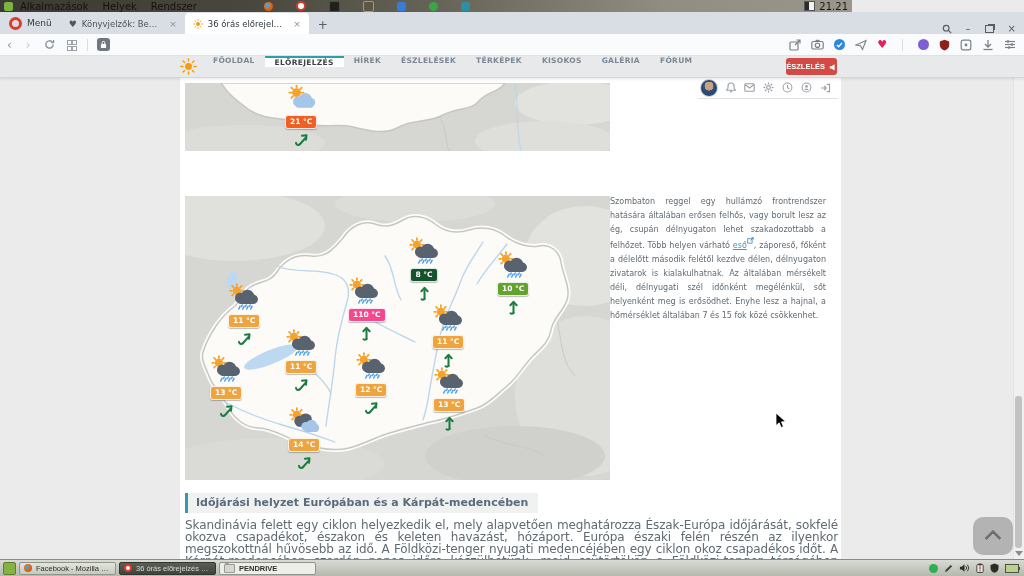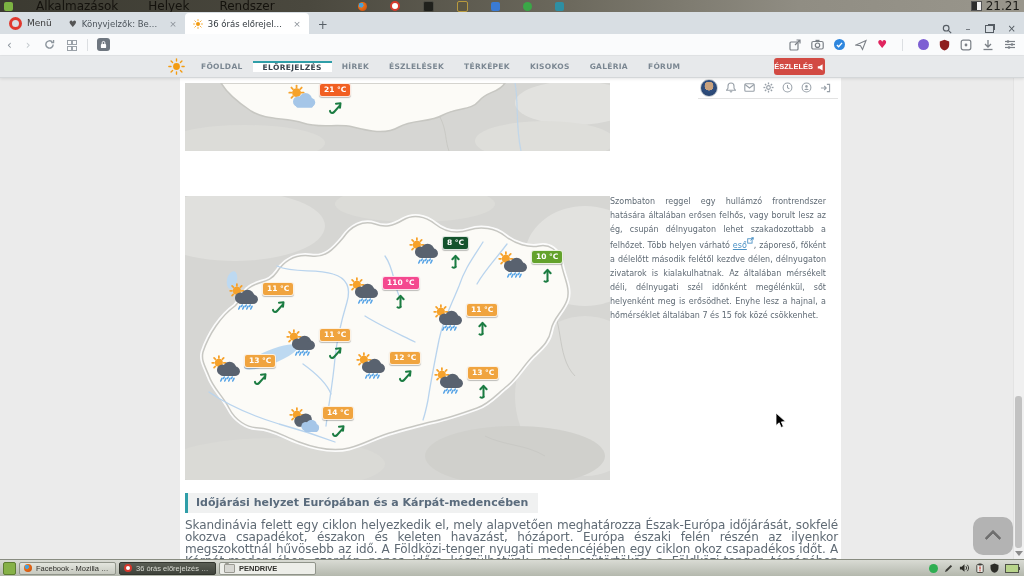--- a/index.html
+++ b/index.html
@@ -2,23 +2,23 @@
 <html style="--accent: #2f9ea8; --observe-red: #d24a43; --link-blue: #4a90c4; --arrow-green: #1b7c42; --badge-orange: #f0a43f; --badge-green: #63a22c; --badge-pink: #f4498f; --badge-red: #f15f22;"><head>
 <meta charset="utf-8">
 <style>
   html,body{margin:0;padding:0;}
   body{width:1024px;height:576px;overflow:hidden;position:relative;
        font-family:"DejaVu Sans","Liberation Sans",sans-serif;background:#ebebeb;}
   .abs{position:absolute;}
   svg{display:block;}
 
   
-  #top-panel{left:0;top:0;width:1024px;height:12px;display:flex;align-items:center;
+  #top-panel{left:0;top:0;width:852px;height:12px;display:flex;align-items:center;
     background:linear-gradient(90deg,#3b3a31,#4a483e 30%,#6b685c 55%,#908d83 78%,#99968c);
-    font-size:12px;color:#14120d;gap:16px;}
+    font-size:10px;color:#14120d;}
   .tp-label{padding:0 7px;white-space:nowrap;}
   .launchers{display:flex;gap:23px;margin-left:60px;align-items:center;}
   .li{width:9px;height:9px;border-radius:2px;display:inline-block;}
   .li-firefox{border-radius:50%;background:radial-gradient(circle at 35% 35%,#4aa0d8 0 28%,#e8701a 30%,#c2490c);}
   .li-opera{border-radius:50%;background:#fff;border:2px solid #d6382c;width:6px;height:6px;}
   .li-terminal{background:#20211c;border:1px solid #4c4c44;}
   .li-editor{background:#5c5744;border:1px solid #b89a3e;}
   .li-writer{background:#3a7bd5;}
   .li-utorrent{border-radius:50%;background:#3aa747;}
   .li-media{background:#2e8fa3;}
@@ -51,21 +51,21 @@
   .lock-badge{width:13px;height:13px;background:#6f7780;border-radius:3px;display:flex;align-items:center;justify-content:center;margin:0 8px 0 4px;}
   .url{font-size:12px;margin-top:40px;}
   .u-www{color:#9aa1a8;} .u-host{color:#2e3338;font-weight:bold;} .u-path{color:#9aa1a8;}
   .ext-icons{margin-left:auto;display:flex;align-items:center;gap:10px;padding-right:8px;}
   .dot-ic{width:11px;height:11px;border-radius:50%;}
   .heart-ic{color:#e0245e;font-size:11px;line-height:1;}
 
   
   #site-nav{left:0;top:56px;width:1024px;height:21px;background:#e7e9eb;border-bottom:1px solid #d4d7d9;
     box-shadow:0 1px 3px rgba(0,0,0,.10);z-index:3;}
-  .nav-inner{position:absolute;left:164px;width:661px;height:21px;display:flex;align-items:center;}
+  .nav-inner{position:absolute;left:176px;width:661px;height:21px;display:flex;align-items:flex-start;}
   .nav-logo{align-self:center;margin:0 6px 0 4px;}
   .nav-item{display:flex;align-items:center;padding:0 10px;font-size:7.5px;font-weight:bold;
     letter-spacing:.3px;color:#7b8792;white-space:nowrap;box-sizing:border-box;}
   .nav-item.active{background:#fff;border-top:2px solid var(--accent,#2f9ea8);color:#39434d;}
   .observe-btn{margin-left:auto;align-self:center;background:var(--observe-red,#d24a43);color:#fff;
     font-size:7.5px;font-weight:bold;padding:4px 0;border-radius:3px;display:flex;gap:4px;align-items:center;border:none;}
 
   
   #content{left:180px;top:77px;width:661px;height:482px;background:#fff;}
   .map-box{position:absolute;overflow:hidden;}
@@ -76,21 +76,21 @@
   .link{color:var(--link-blue,#4a90c4);text-decoration:underline;cursor:pointer;display:inline;}
 
   
   .user-strip{position:absolute;left:520px;top:2px;width:138px;height:17px;display:flex;align-items:center;gap:8px;}
   .avatar{width:16px;height:16px;border-radius:50%;border:1px solid #cfd3d6;
     background:radial-gradient(circle at 50% 38%,#c9a27e 0 34%,#2f4f80 36%,#27406a);}
   .ui-ic{color:#98a0a8;}
   .strip-divider{position:absolute;left:518px;top:21px;width:140px;border-bottom:1px solid #e2e2e2;}
 
   
-  .marker{position:absolute;display:flex;gap:2px;z-index:5;}
+  .marker{position:absolute;display:flex;gap:2px;z-index:5;flex-direction:column;}
   .wic{width:32px;height:30px;}
   .mcol{display:flex;flex-direction:column;align-items:center;gap:2px;}
   .badge{font-size:7.5px;font-weight:bold;color:#fff;padding:2px 4px;border-radius:3px;line-height:1;
     border:1px solid rgba(255,255,255,.85);box-shadow:0 1px 1px rgba(0,0,0,.25);white-space:nowrap;}
   .arr{width:17px;height:17px;color:var(--arrow-green,#1b7c42);}
 
   
   #scroll-track{left:1013px;top:56px;width:11px;height:503px;background:#f0f0f0;border-left:1px solid #e3e3e3;box-sizing:border-box;}
   #scroll-thumb{left:1015px;top:396px;width:7px;height:152px;background:#c2c2c2;border-radius:3px;}
   #scroll-down{left:1015px;top:551px;width:0;height:0;border-left:4px solid transparent;border-right:4px solid transparent;border-top:5px solid #8a8a8a;}

